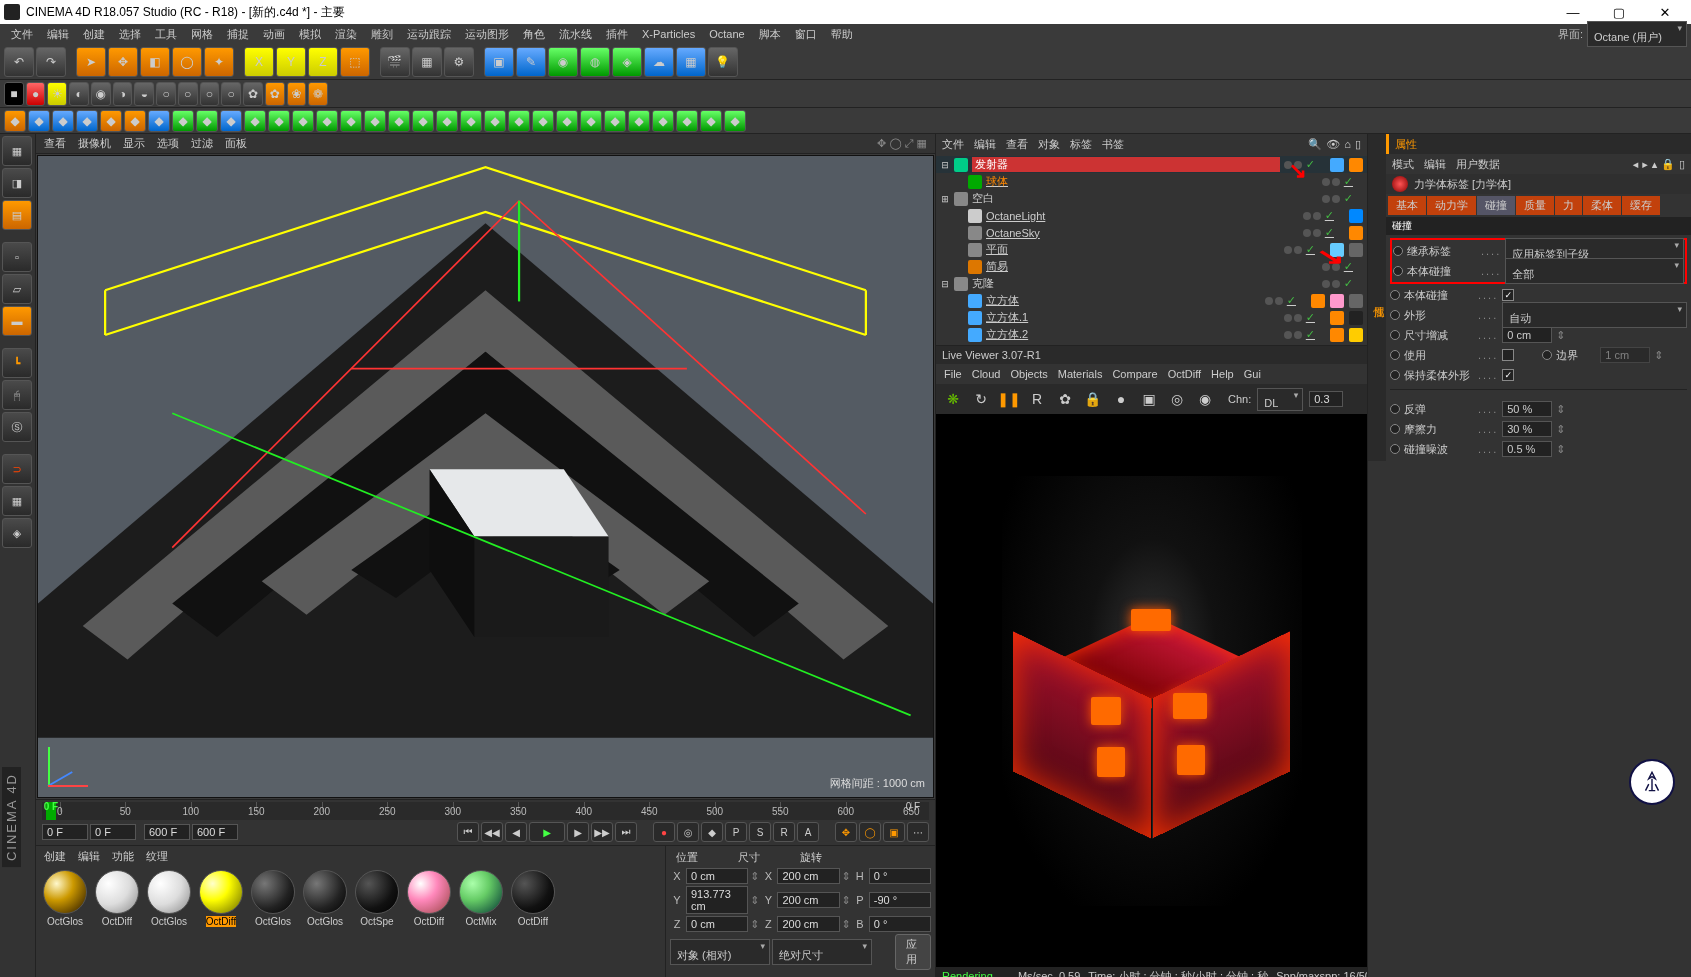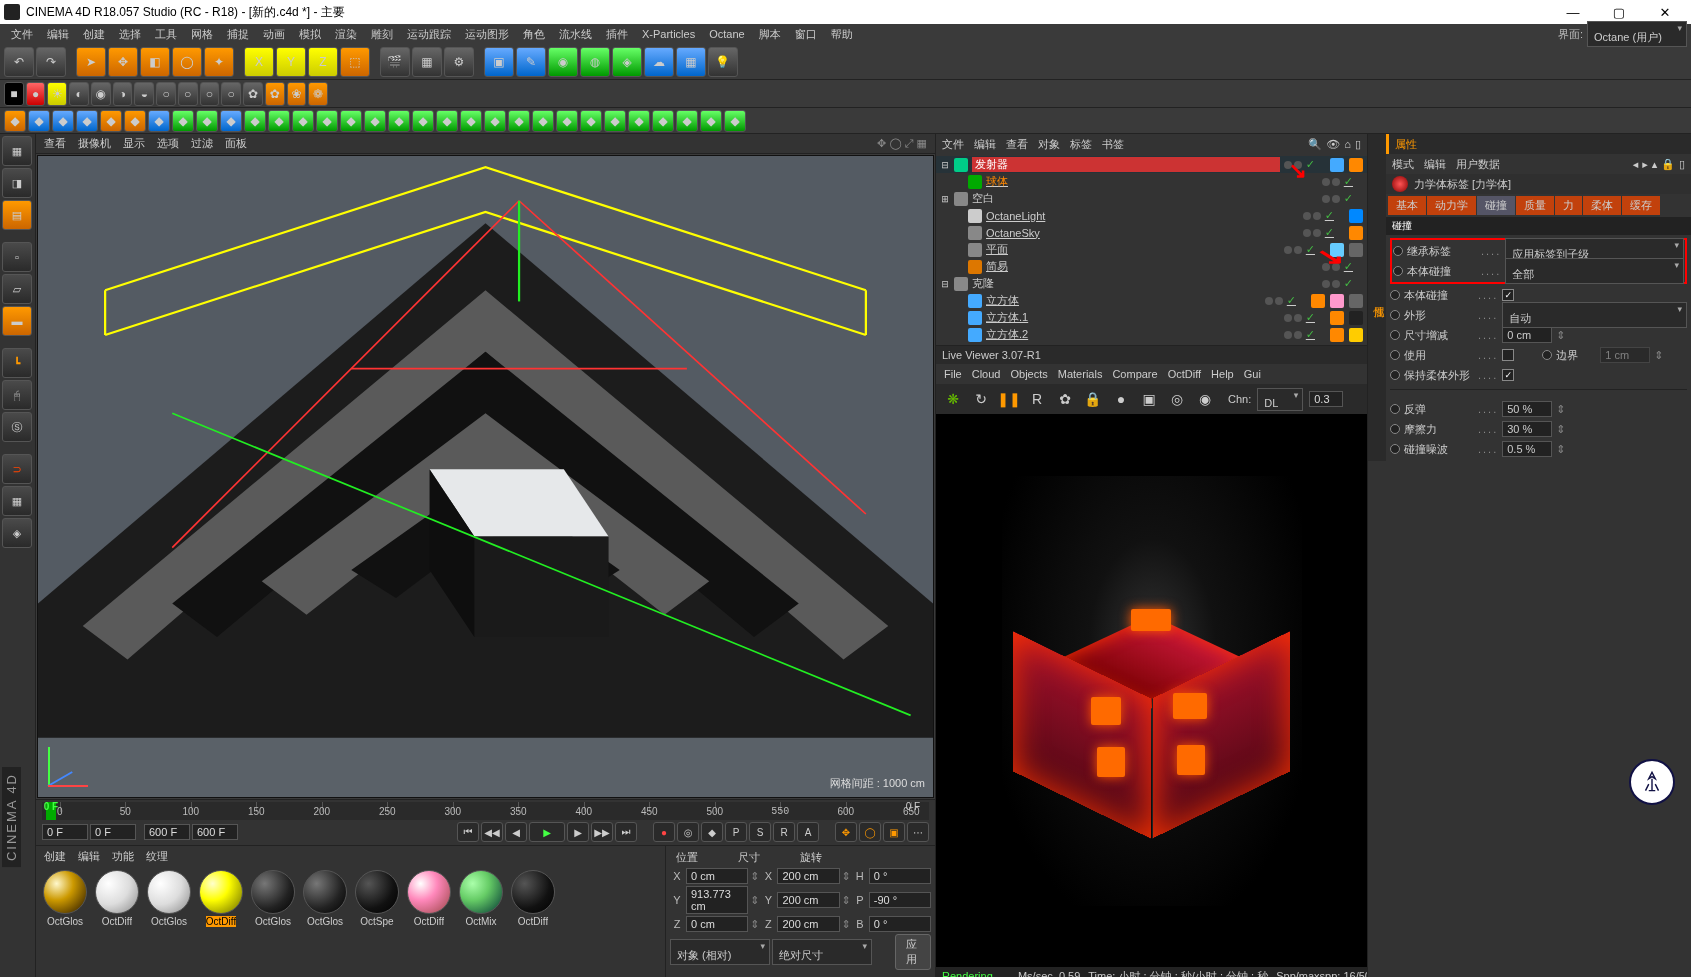--- a/index.html
+++ b/index.html
@@ -356,21 +356,21 @@
           <div class="ticklabel" style="left: 46.3077%;">300</div>
           <div class="tick" style="left: 53.6923%;"></div>
           <div class="ticklabel" style="left: 53.6923%;">350</div>
           <div class="tick" style="left: 61.0769%;"></div>
           <div class="ticklabel" style="left: 61.0769%;">400</div>
           <div class="tick" style="left: 68.4615%;"></div>
           <div class="ticklabel" style="left: 68.4615%;">450</div>
           <div class="tick" style="left: 75.8462%;"></div>
           <div class="ticklabel" style="left: 75.8462%;">500</div>
           <div class="tick" style="left: 83.2308%;"></div>
-          <div class="ticklabel" style="left: 83.2308%; font-family: Liberation Mono, monospace;">550</div>
+          <div class="ticklabel" style="left: 83.2308%;">550</div>
           <div class="tick" style="left: 90.6154%;"></div>
           <div class="ticklabel" style="left: 90.6154%;">600</div>
           <div class="tick" style="left: 98%;"></div>
           <div class="ticklabel" style="left: 98%;">650</div>
           <div class="ticklabel" style="left: 1%; top: -1px; color: rgb(68, 255, 68); font-weight: bold;">0 F</div>
           <div class="ticklabel" style="right: 1%; left: auto; top: -1px; color: rgb(204, 204, 204); transform: none;">0 F</div>
         </div>
       <div class="playbar">
         <div class="numfield">0 F</div>
         <div class="numfield" style="margin-right:6px">0 F</div>

